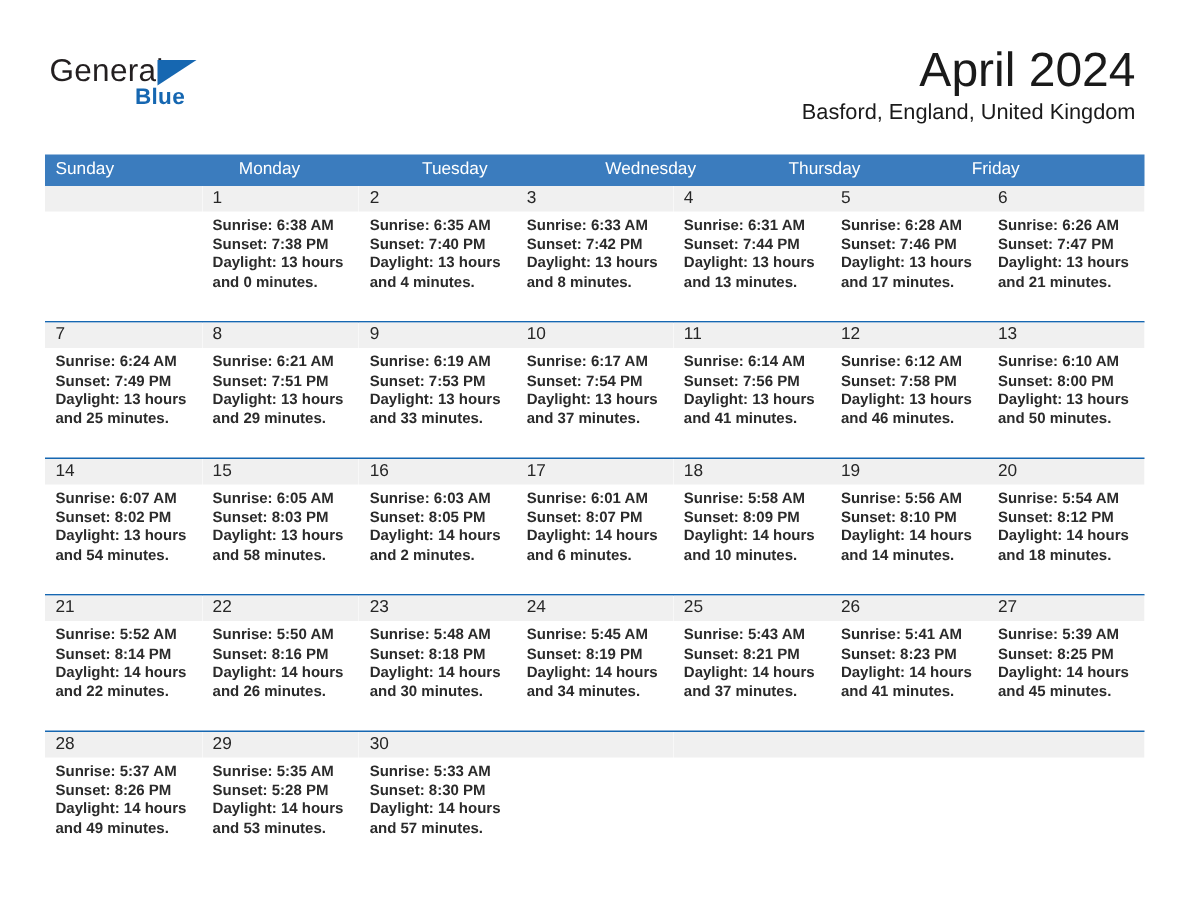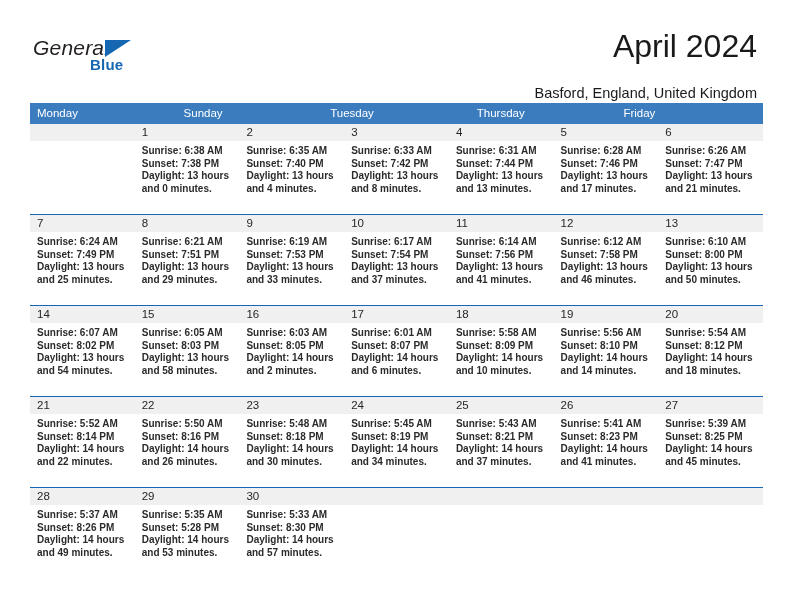--- a/index.html
+++ b/index.html
@@ -37,21 +37,20 @@
     height: 48px;
   }
   .logo-general {
     position: absolute;
     left: 0;
     top: 0;
     font-size: 21px;
     letter-spacing: .2px;
     color: #231f20;
     font-family: "Liberation Sans", sans-serif;
-    font-style: italic;
   }
   .logo-tri {
     position: absolute;
     left: 72px;
     top: 4px;
     width: 0;
     height: 0;
     border-left: 26px solid #1667b1;
     border-bottom: 17px solid transparent;
   }
@@ -75,21 +74,21 @@
     font-size: 32px;
     color: #1a1a1a;
     line-height: 32px;
     font-weight: normal;
     white-space: nowrap;
   }
   .cal-subtitle {
     font-size: 14.5px;
     color: #1a1a1a;
     line-height: 20px;
-    margin-top: 21px;
+    margin-top: 3px;
     white-space: nowrap;
   }
 
   
   .calendar {
     position: absolute;
     left: 30px;
     top: 103px;
     width: 733px;
   }
@@ -160,23 +159,24 @@
     <div class="title-block">
       <div class="cal-title">April 2024</div>
       <div class="cal-subtitle">Basford, England, United Kingdom</div>
     </div>
 
   </div>
 
   <div class="calendar">
 
     <div class="weekday-row">
+      <div class="weekday">Sunday</div>
       <div class="weekday">Monday</div>
-      <div class="weekday">Sunday</div>
       <div class="weekday">Tuesday</div>
+      <div class="weekday">Wednesday</div>
       <div class="weekday">Thursday</div>
       <div class="weekday">Friday</div>
     </div>
 
     <div class="week-row first">
       <div class="day-cell empty">
         <div class="day-band">
             <div class="day-num"></div>
           </div>
 

